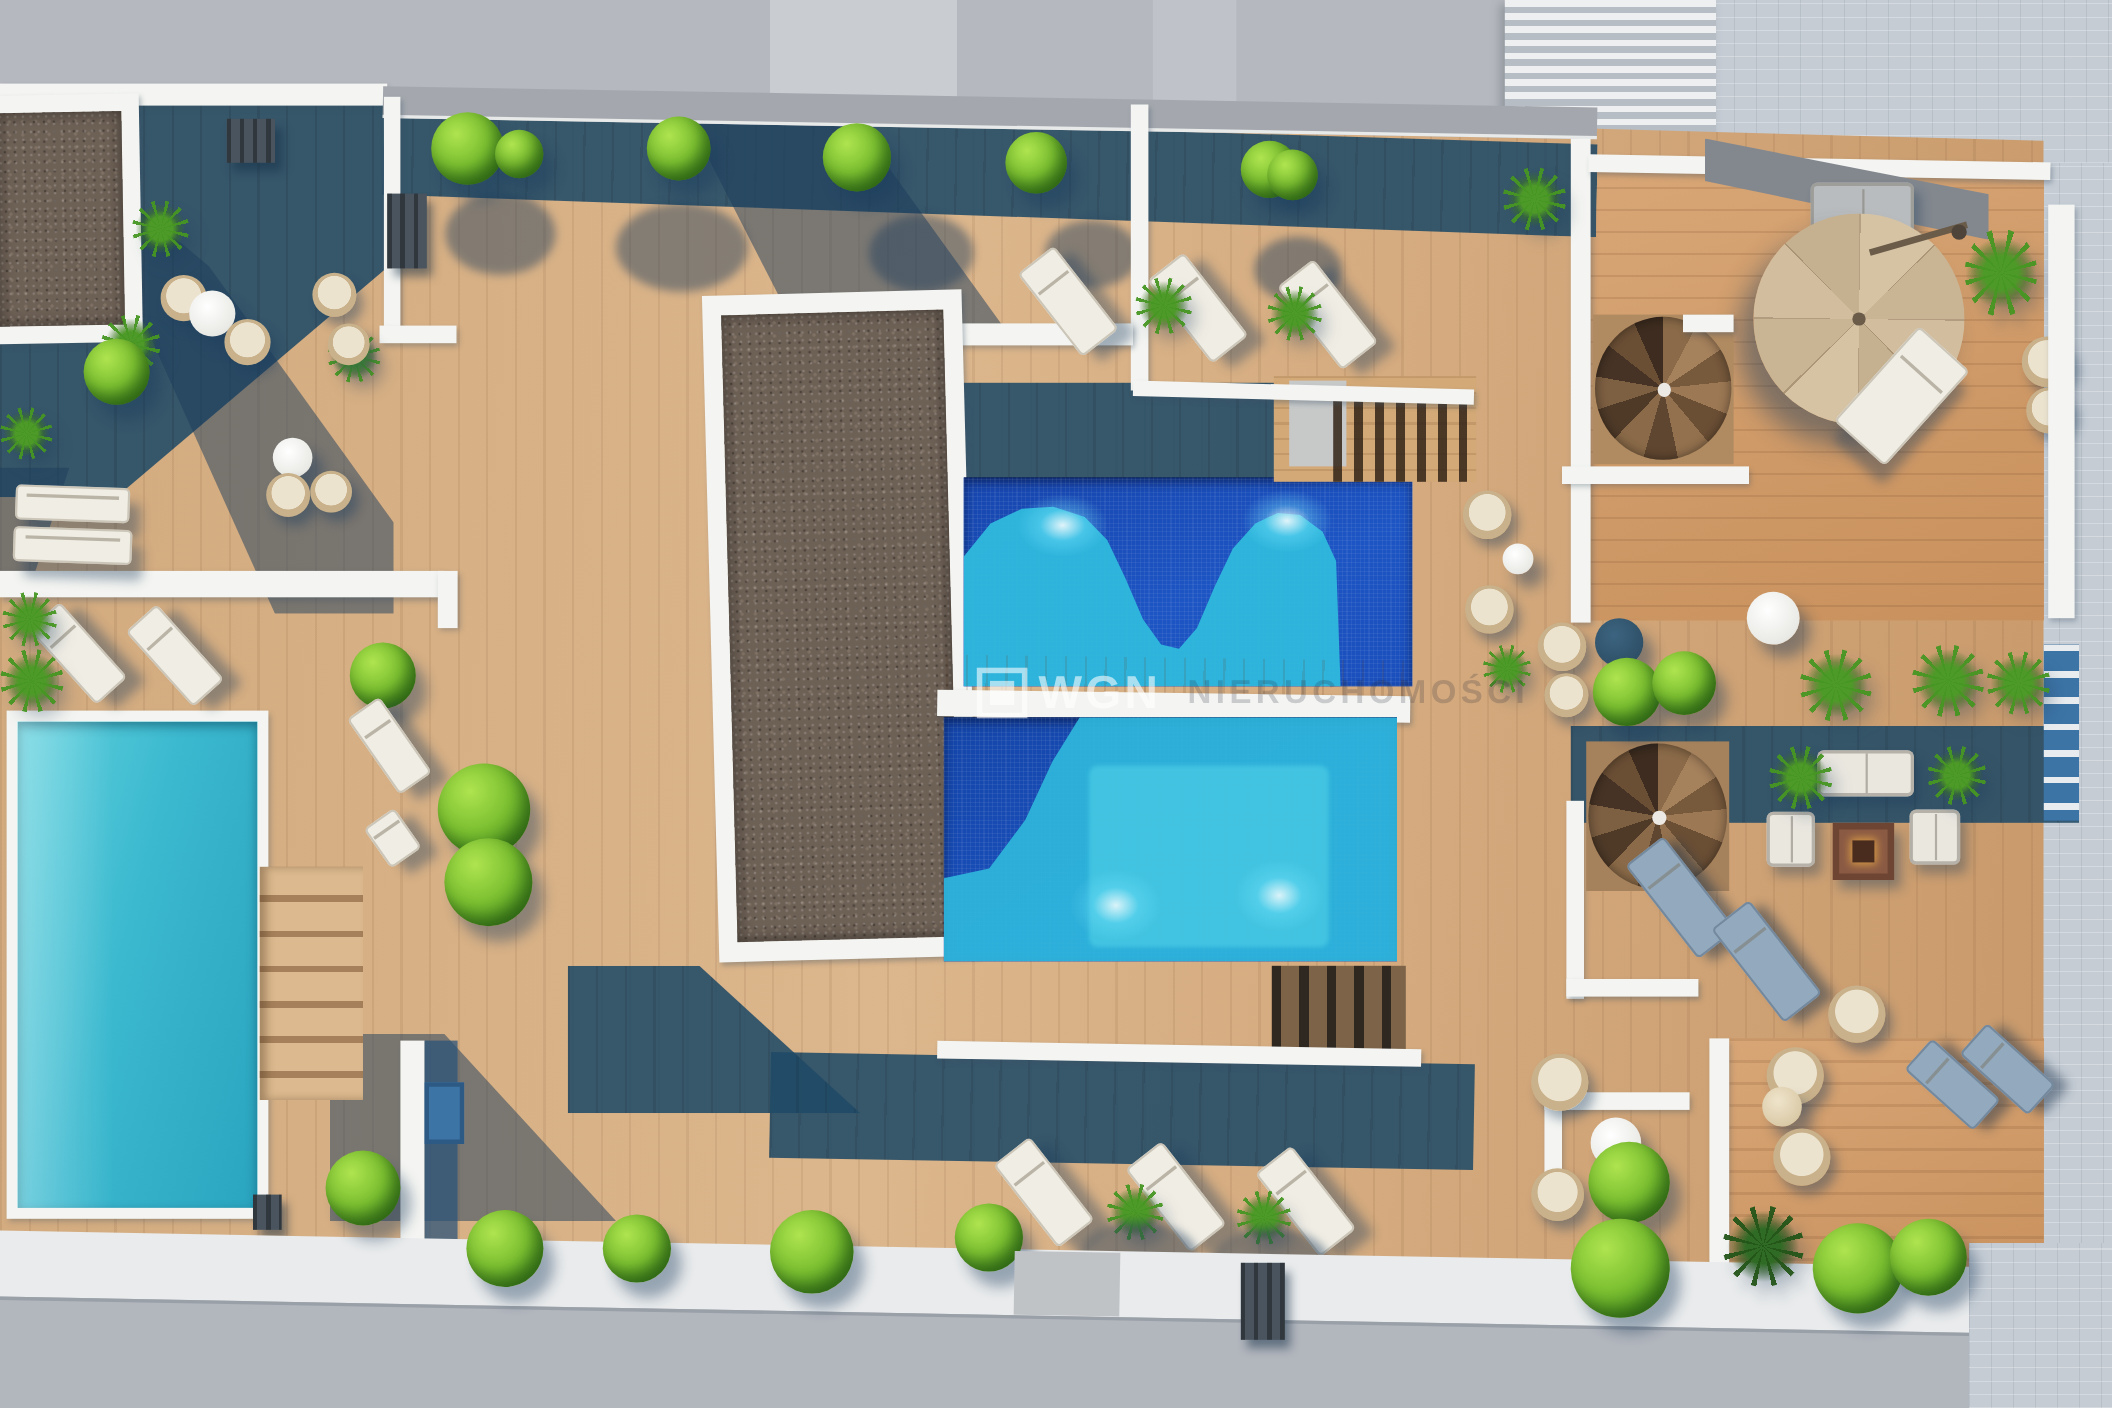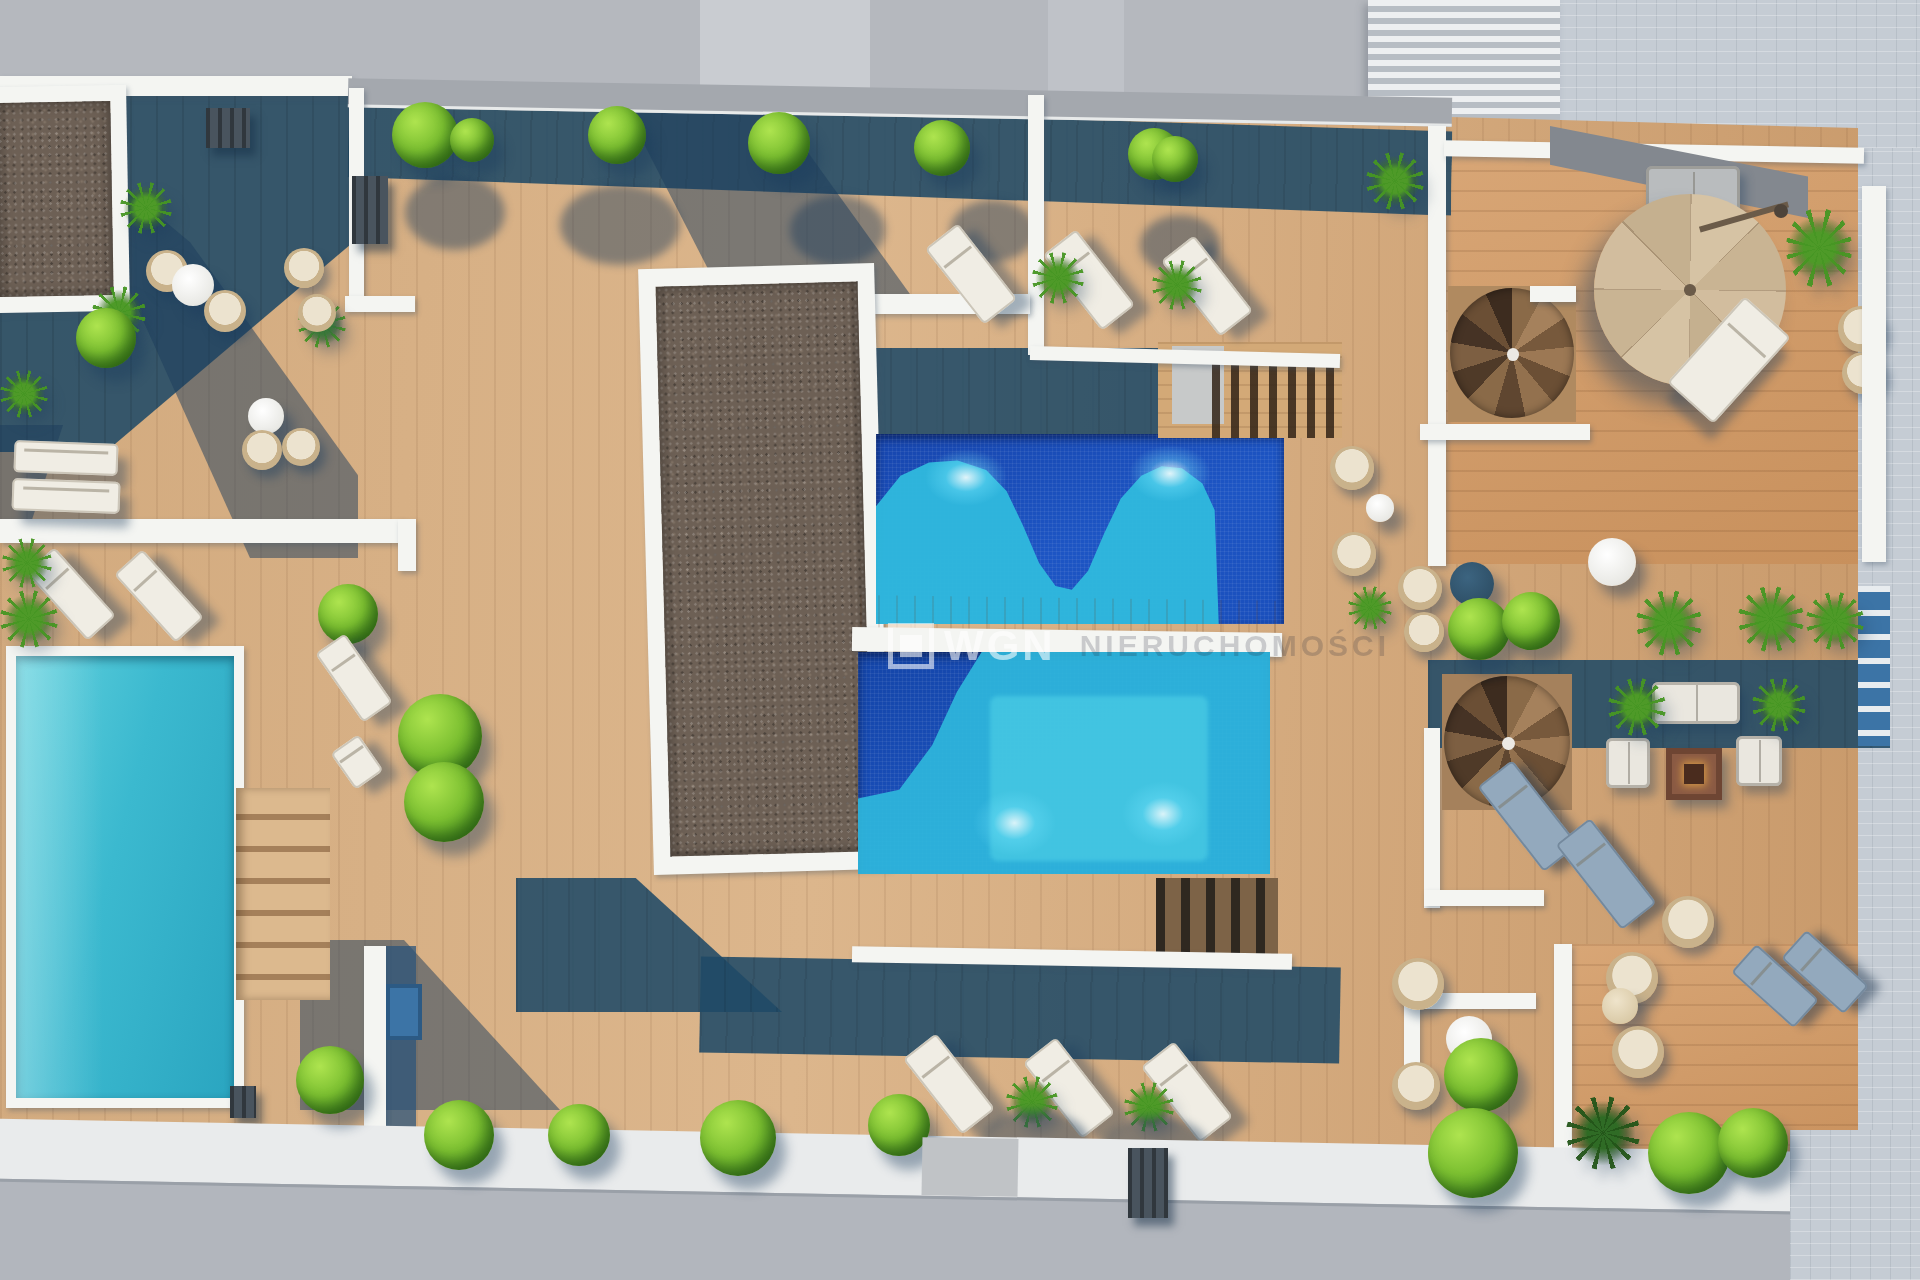--- a/index.html
+++ b/index.html
@@ -288,17 +288,17 @@
 <div class="abs bush" style="left:548px;top:1104px;width:62px;height:62px;"></div>
 <div class="abs bush" style="left:700px;top:1100px;width:76px;height:76px;"></div>
 <div class="abs bush" style="left:868px;top:1094px;width:62px;height:62px;"></div>
 <div class="abs" style="left:922px;top:1138px;width:96px;height:58px;background:#c0c3c6;transform:rotate(1deg);"></div>
 <div class="abs bench" style="left:1128px;top:1148px;width:40px;height:70px;"></div>
 <div class="abs bush" style="left:1428px;top:1108px;width:90px;height:90px;"></div>
 <div class="abs palm dark" style="left:1566px;top:1096px;width:74px;height:74px;"></div>
 <div class="abs bush" style="left:1648px;top:1112px;width:82px;height:82px;"></div>
 <div class="abs bush" style="left:1718px;top:1108px;width:70px;height:70px;"></div>
 
-<div class="abs wm" style="left:888px;top:624px;height:44px;">
+<div class="abs wm" style="left:888px;top:608px;height:44px;">
   <span class="wm-box"></span>
   <span class="wm-text">WGN</span>
   <span class="wm-suffix">NIERUCHOMOŚCI</span>
 </div>
 
 </body></html>

